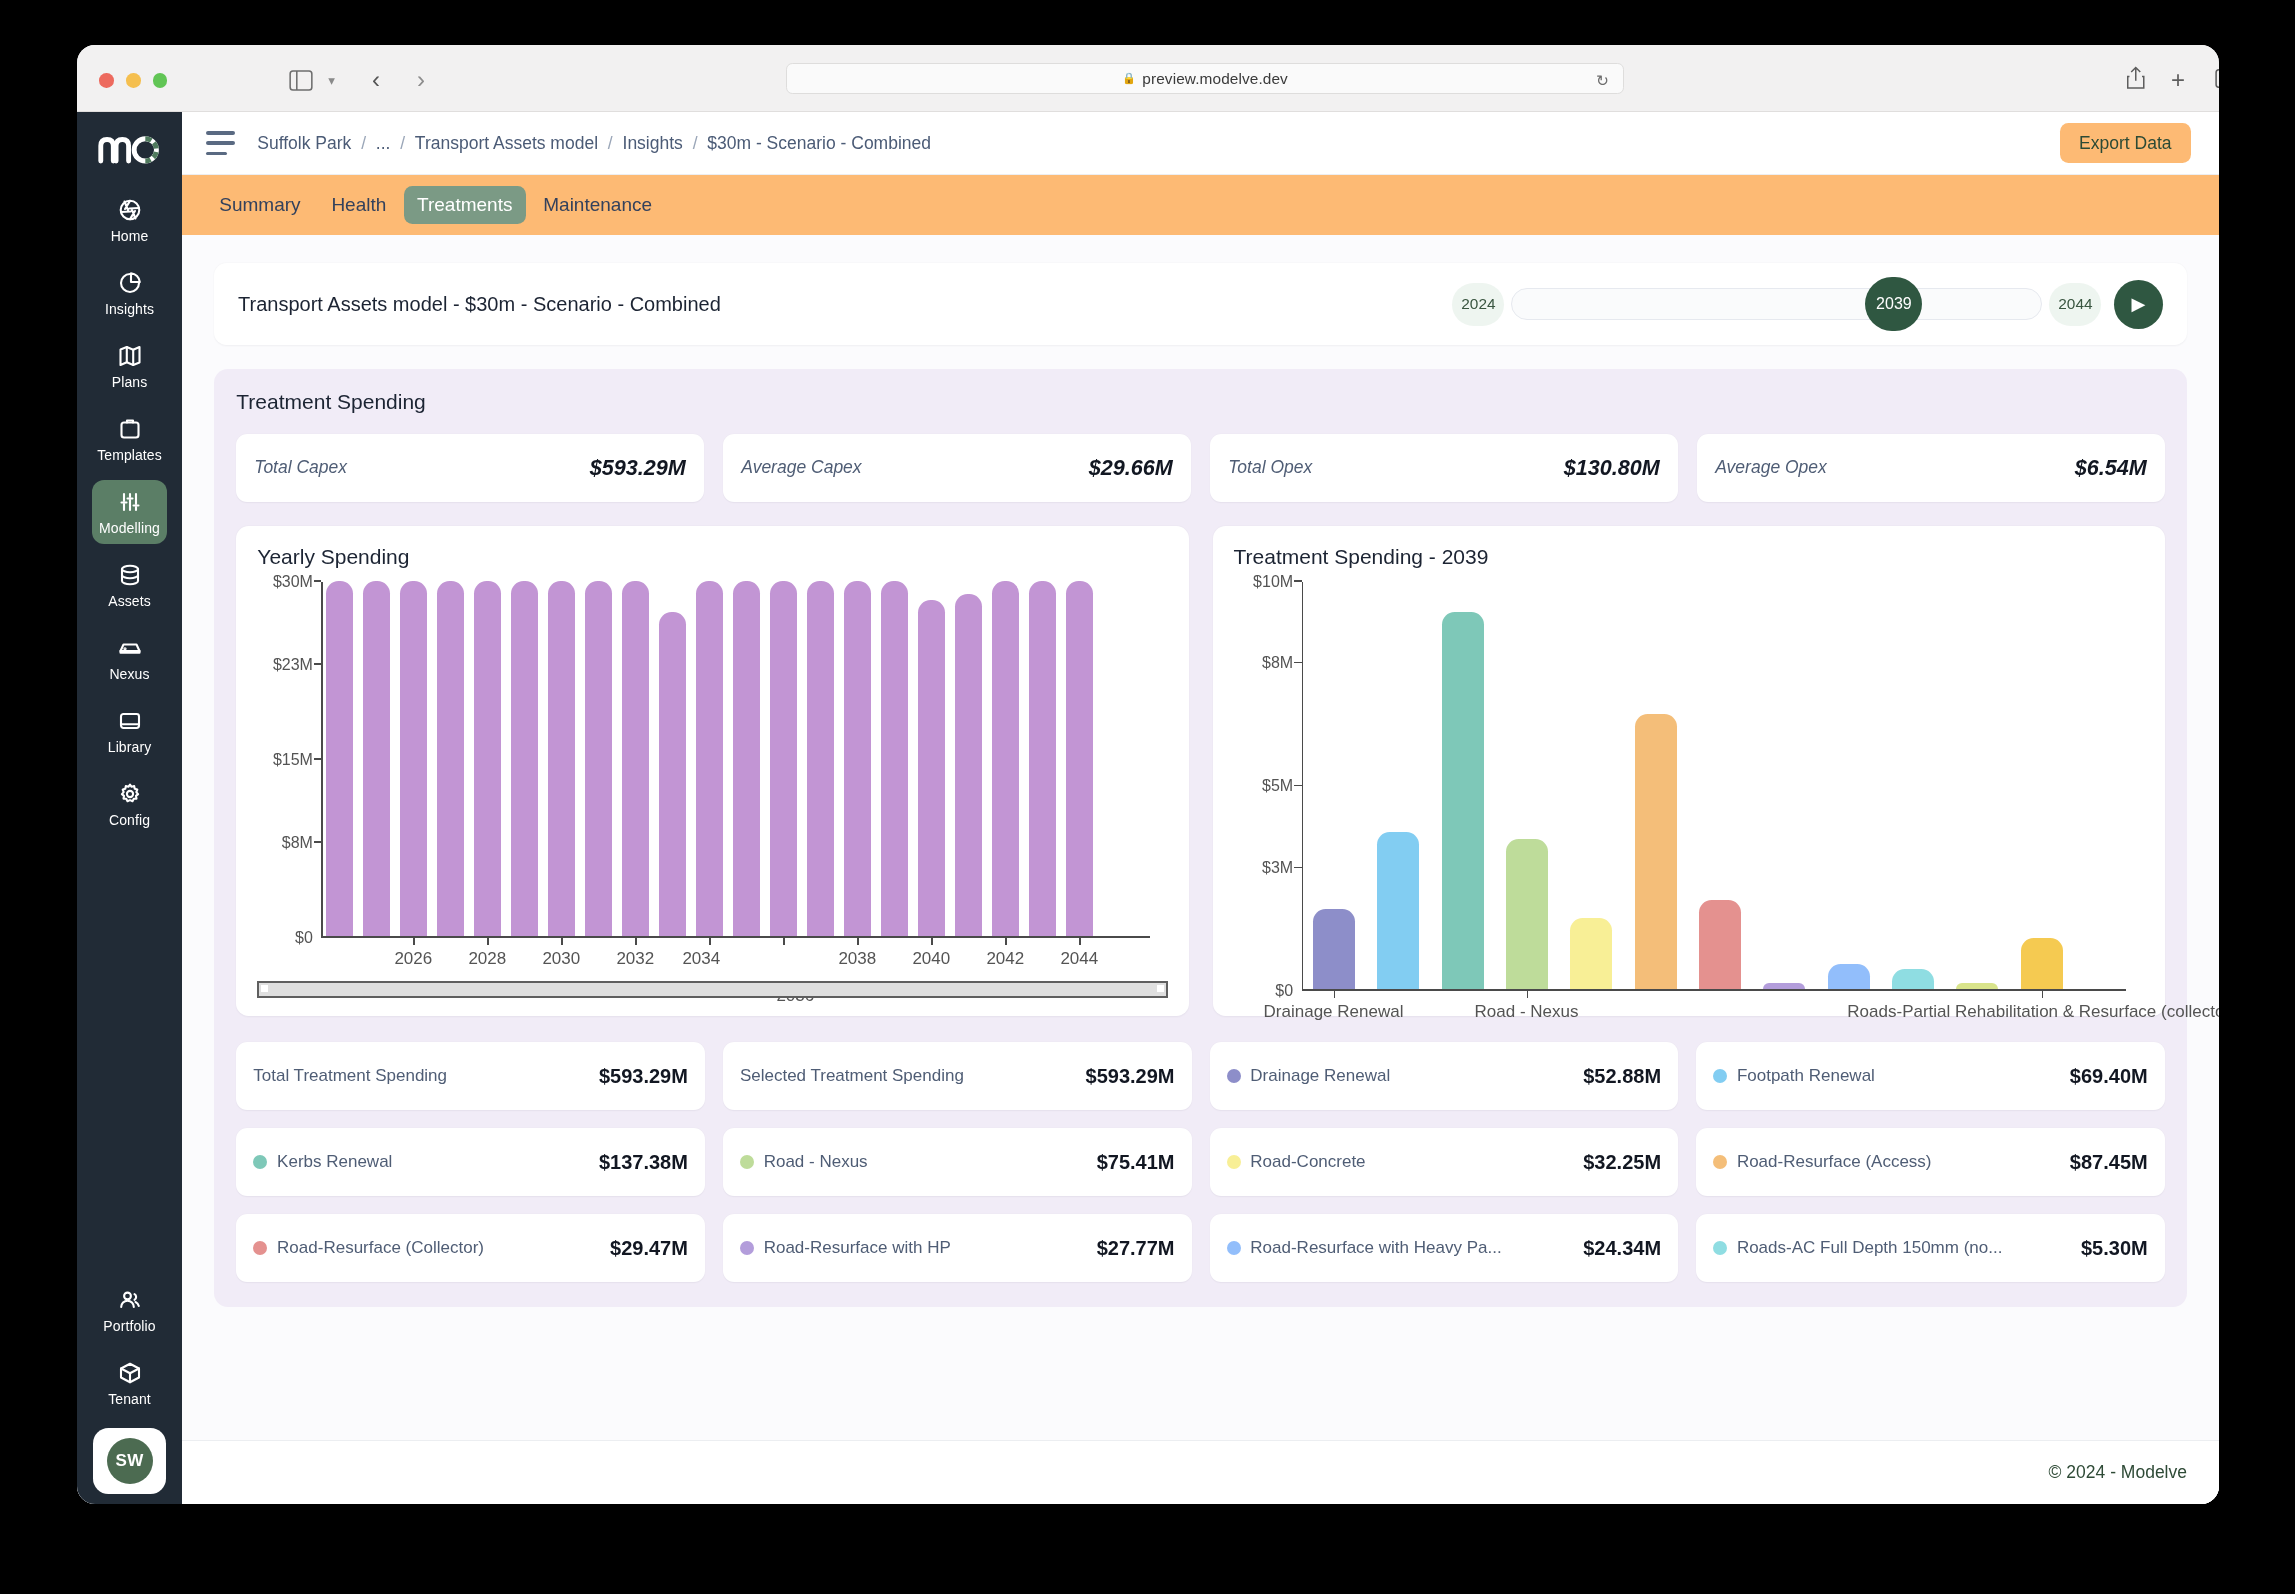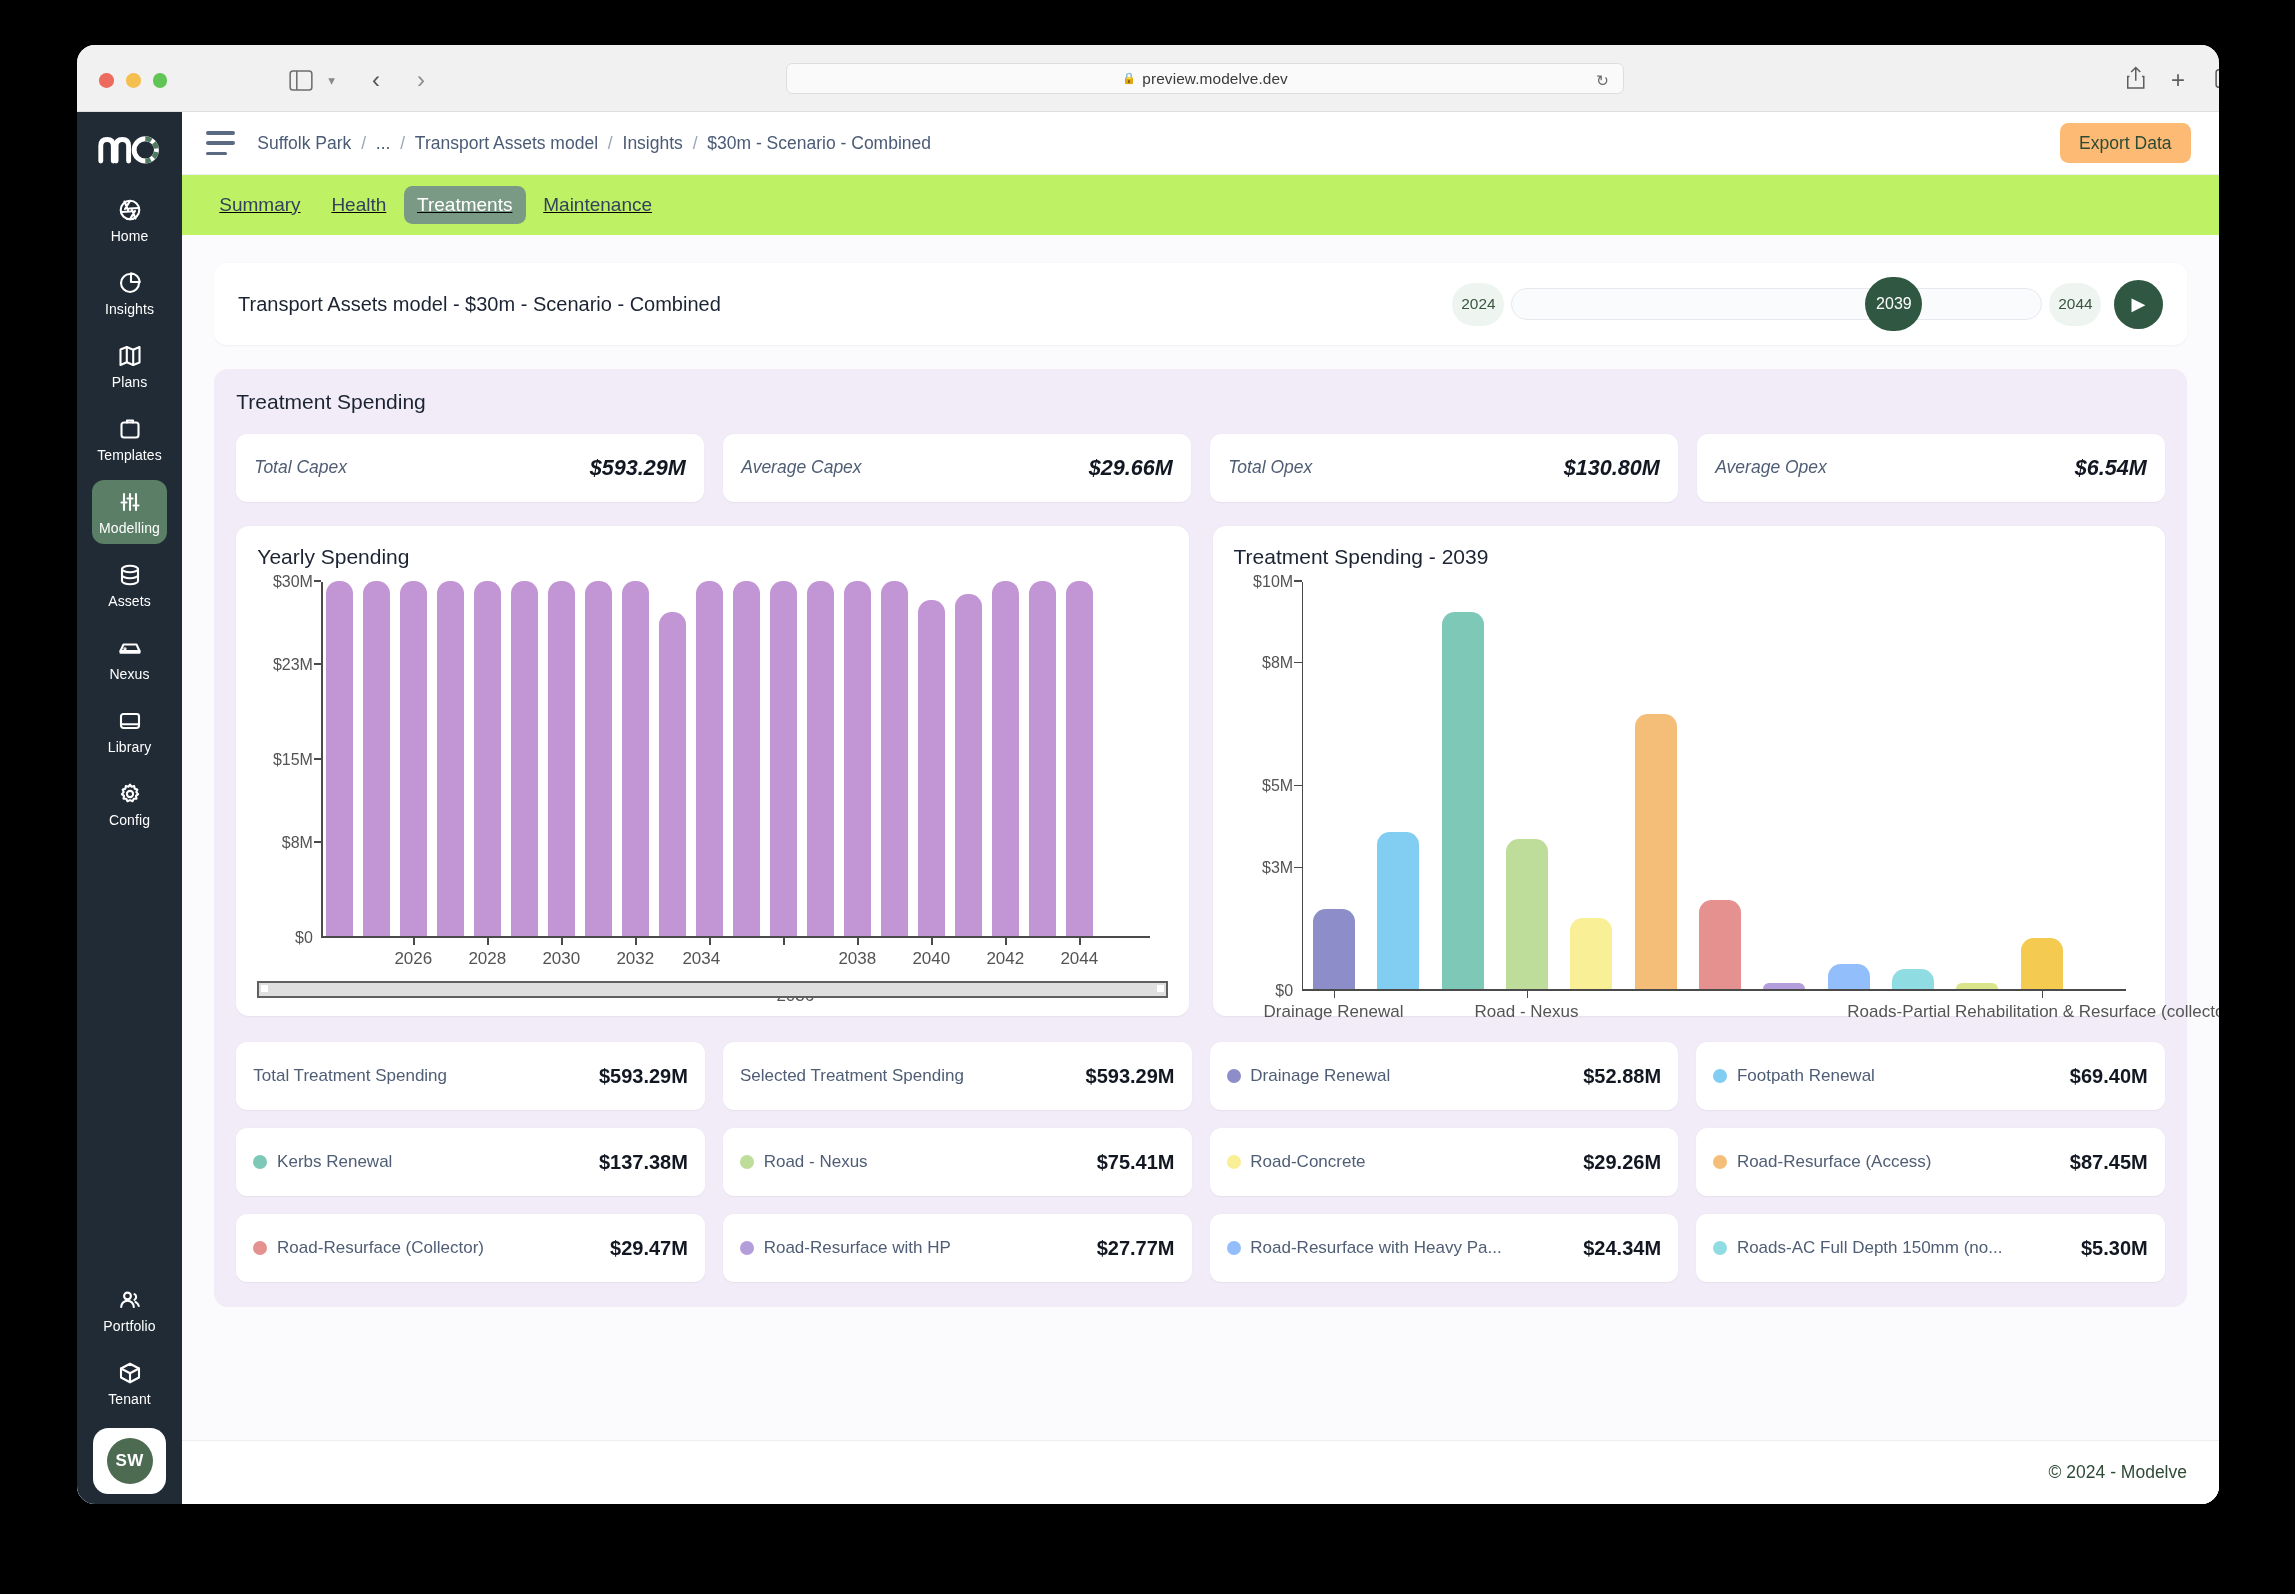--- a/index.html
+++ b/index.html
@@ -93,21 +93,21 @@
   #hamburger span:nth-child(1){width:29px;} #hamburger span:nth-child(2){width:29px;} #hamburger span:nth-child(3){width:21px;}
   .crumb { font-size:17.5px; color:#4b5b76; white-space:nowrap; }
   .crumb.sep { color:#9aa6b8; margin:0 9.8px; }
   #export-btn {
     margin-left:auto; background:#fdba74; color:#2c4a35;
     font-size:17.5px; padding:9.8px 19.5px; border-radius:8.4px; border:none; cursor:pointer;
     font-family:"Liberation Sans", sans-serif;
   }
 
   
-  #tabbar { height:60px; background:#bef264; display:flex; align-items:center; padding:0 24px; flex-shrink:0;text-decoration:underline; }
+  #tabbar { height:60px; background:#fdba74; display:flex; align-items:center; padding:0 24px; flex-shrink:0; }
   .tab { font-size:19px; color:#33415c; padding:7.7px 13.3px; border-radius:8.4px; cursor:pointer; margin-right:4.2px; }
   .tab.active { background:#7b9a85; color:#fff; }
 
   
   #content { flex:1 1 auto; overflow:hidden; padding:28px 32px 0 32px; background:#fbfbfd; }
 
   
   #titlecard {
     background:#fff; border-radius:12.6px; height:82px;
     display:flex; align-items:center; padding:0 24px;
@@ -557,21 +557,21 @@
                 <span class="lval">$137.38M</span>
               </div>
               <div class="lcard">
                 <span class="lswatch" style="background:#bedc9a"></span>
                 <span class="lname">Road - Nexus</span>
                 <span class="lval">$75.41M</span>
               </div>
               <div class="lcard">
                 <span class="lswatch" style="background:#f8ef96"></span>
                 <span class="lname">Road-Concrete</span>
-                <span class="lval">$29.26M</span>
+                <span class="lval">$32.25M</span>
               </div>
               <div class="lcard">
                 <span class="lswatch" style="background:#f4be79"></span>
                 <span class="lname">Road-Resurface (Access)</span>
                 <span class="lval">$87.45M</span>
               </div>
               <div class="lcard">
                 <span class="lswatch" style="background:#e4918f"></span>
                 <span class="lname">Road-Resurface (Collector)</span>
                 <span class="lval">$29.47M</span>

